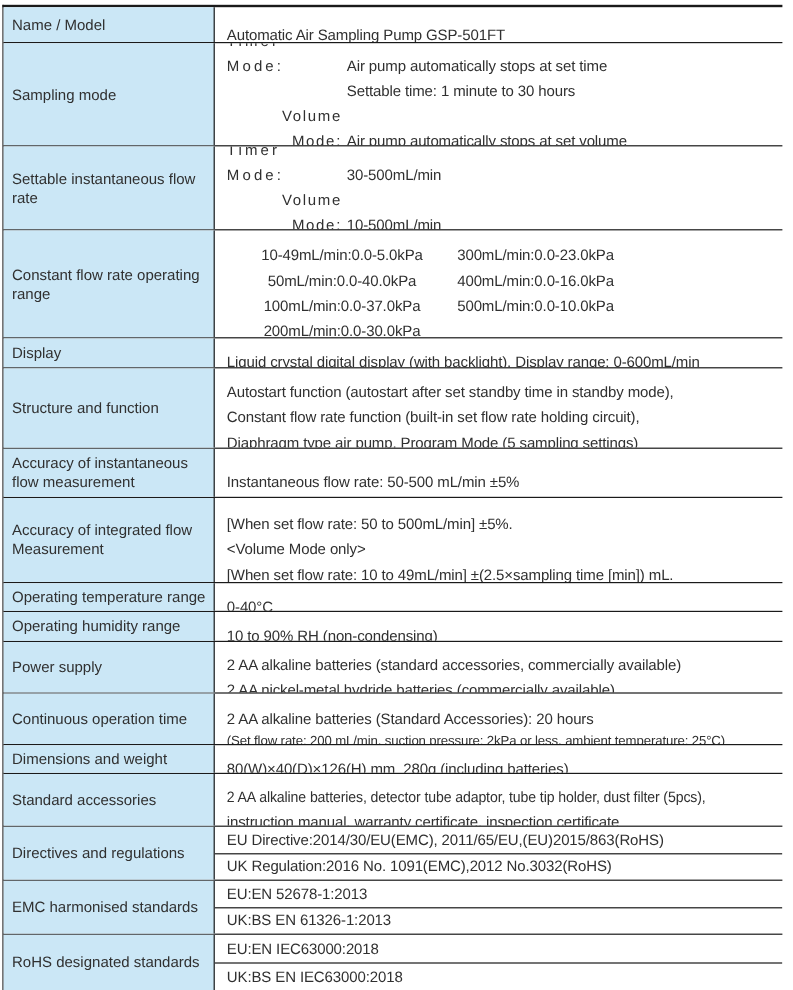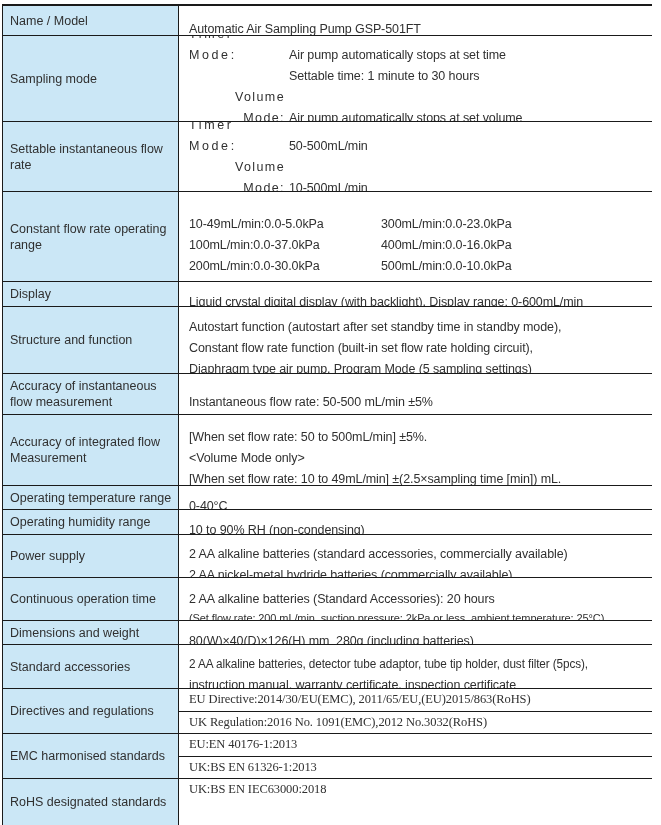--- a/index.html
+++ b/index.html
@@ -50,37 +50,36 @@
     line-height:21px;
   }
   .line{white-space:pre-wrap;}
   .note{font-size:11px;line-height:17px;white-space:nowrap;}
   .sq{transform:scaleX(0.94);transform-origin:0 50%;white-space:nowrap;}
   .prefix{display:inline-block;width:96px;margin-right:4px;}
   .pt{letter-spacing:2.6px;}
   .pv{letter-spacing:1.4px;text-align:right;}
   .indent{padding-left:100px;}
   .twocol{display:flex;}
-  .twocol .col{display:flex;flex-direction:column;}
+  .twocol .col{display:flex;flex-direction:column;align-items:center;}
   .twocol .c1{width:192px;flex:0 0 192px;}
   
   .r0{height:30px}.r1{height:86px}.r2{height:70px}.r3{height:90px}
   .r4{height:25px}.r5{height:67px}.r6{height:41px}.r7{height:71px}
   .r8{height:24px}.r9{height:25px}.r10{height:43px}.r11{height:43px}
   .r12{height:24px}.r13{height:44px}.r14{height:45px}.r15{height:45px}
   .r16{height:46px}
   
   .value.subs{padding:0;}
   .subcell{
     flex:1;
     display:flex;
-    align-items:flex-start;
+    align-items:flex-end;
     padding-left:10px;
     box-sizing:border-box;
-    font-family:Liberation Serif, serif;
   }
   .subcell.first{border-bottom:1.2px solid var(--border);}
 </style>
 </head>
 <body>
 
 <div class="wrap">
   <div class="spec-table">
 
     <div class="row r0">
@@ -102,34 +101,35 @@
         <div class="line"><span class="prefix pv">Volume Mode:</span><span>Air pump automatically stops at set volume</span></div>
         <div class="line indent">Settable integrated volume: 0.010 to 900L</div>
       </div>
     </div>
 
     <div class="row r2">
       <div class="cell label">
           <span>Settable instantaneous flow rate</span>
         </div>
       <div class="cell value">
-        <div class="line"><span class="prefix pt">Timer Mode:</span><span>50-500mL/min</span></div>
+        <div class="line"><span class="prefix pt">Timer Mode:</span><span>30-500mL/min</span></div>
         <div class="line"><span class="prefix pv">Volume Mode:</span><span>10-500mL/min</span></div>
         <div class="note">(When set to 10-49 mL/min, the intermittent operation is performed at 50mL/min)</div>
       </div>
     </div>
 
     <div class="row r3">
       <div class="cell label">
           <span>Constant flow rate operating range</span>
         </div>
       <div class="cell value">
         <div class="twocol">
           <div class="col c1">
             <div class="line">10-49mL/min:0.0-5.0kPa</div>
+            <div class="line">50mL/min:0.0-40.0kPa</div>
             <div class="line">100mL/min:0.0-37.0kPa</div>
             <div class="line">200mL/min:0.0-30.0kPa</div>
           </div>
           <div class="col c2">
             <div class="line">300mL/min:0.0-23.0kPa</div>
             <div class="line">400mL/min:0.0-16.0kPa</div>
             <div class="line">500mL/min:0.0-10.0kPa</div>
           </div>
         </div>
       </div>
@@ -245,33 +245,36 @@
           </div>
       </div>
     </div>
 
     <div class="row r15">
       <div class="cell label">
           <span>EMC harmonised standards</span>
         </div>
       <div class="cell value subs">
         <div class="subcell first">
-            <span class="line">EU:EN 40176-1:2013</span>
+            <span class="line">EU:EN 52678-1:2013</span>
           </div>
         <div class="subcell">
             <span class="line">UK:BS EN 61326-1:2013</span>
           </div>
       </div>
     </div>
 
     <div class="row r16">
       <div class="cell label">
           <span>RoHS designated standards</span>
         </div>
       <div class="cell value subs">
+        <div class="subcell first">
+            <span class="line">EU:EN IEC63000:2018</span>
+          </div>
         <div class="subcell">
             <span class="line">UK:BS EN IEC63000:2018</span>
           </div>
       </div>
     </div>
 
   </div>
 </div>
 
 </body></html>

